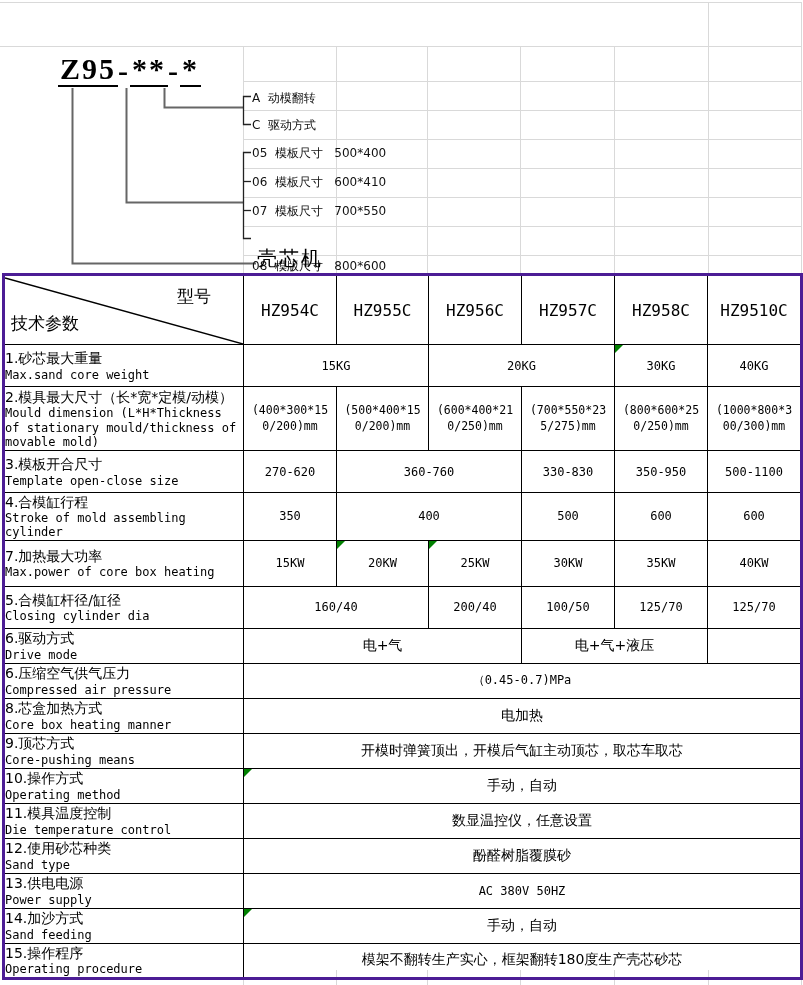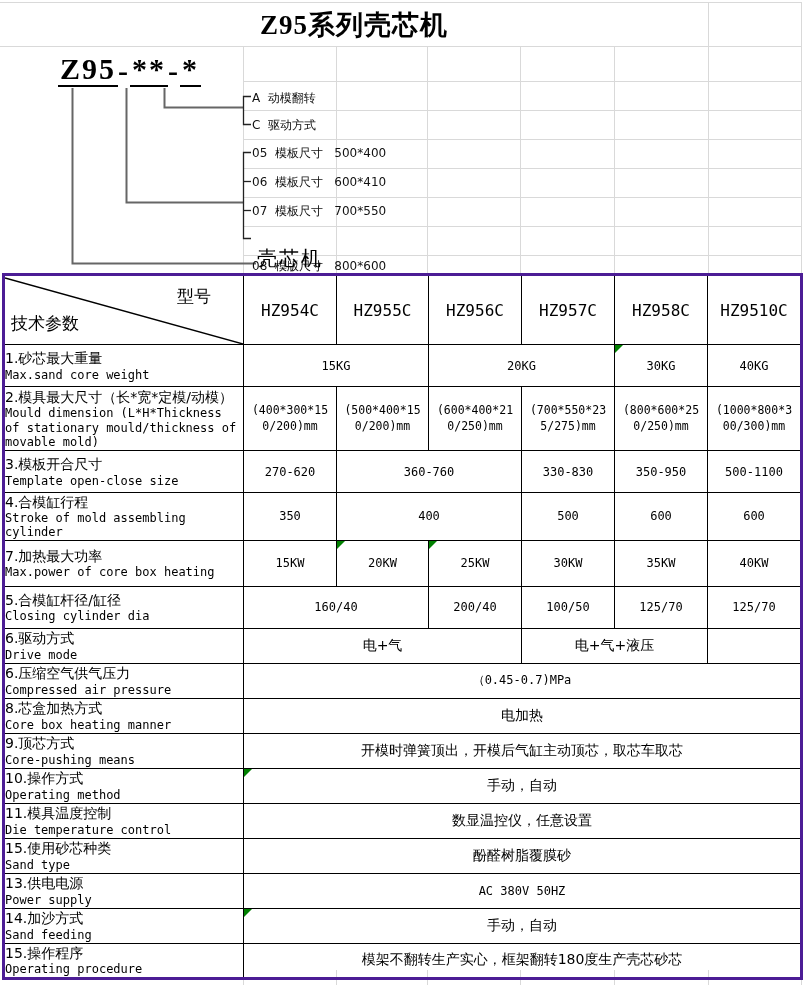--- a/index.html
+++ b/index.html
@@ -95,21 +95,20 @@
       <path d="M164.5 88 V107.5 H243"></path>
     </g>
     <g stroke="#222" stroke-width="1.3" fill="none">
       <path d="M251 96.5 H243.5 V124.5 H251"></path>
       <path d="M251 152.5 H243.5 V238.5 H251"></path>
       <path d="M243.5 181.5 H251"></path>
       <path d="M243.5 210.5 H251"></path>
     </g>
   </svg>
 
-  <div class="title">Z95系列壳芯机</div>
 
   <div class="code">
     <span class="u">Z95</span>
     <span class="d">-</span>
     <span class="u">**</span>
     <span class="d">-</span>
     <span class="u">*</span>
   </div>
 
   <div class="dlabel a">A  动模翻转</div>
@@ -254,21 +253,21 @@
         </tr>
         <tr style="height: 35px;">
           <th class="lbl">
             <span class="cn">11.模具温度控制</span>
             <span class="en">Die temperature control</span>
           </th>
           <td colspan="6" class="val cjk">数显温控仪，任意设置</td>
         </tr>
         <tr style="height: 35px;">
           <th class="lbl">
-            <span class="cn">15.使用砂芯种类</span>
+            <span class="cn">12.使用砂芯种类</span>
             <span class="en">Sand type</span>
           </th>
           <td colspan="6" class="val cjk">酚醛树脂覆膜砂</td>
         </tr>
         <tr style="height: 35px;">
           <th class="lbl">
             <span class="cn">13.供电电源</span>
             <span class="en">Power supply</span>
           </th>
           <td colspan="6" class="val">AC 380V 50HZ</td>

